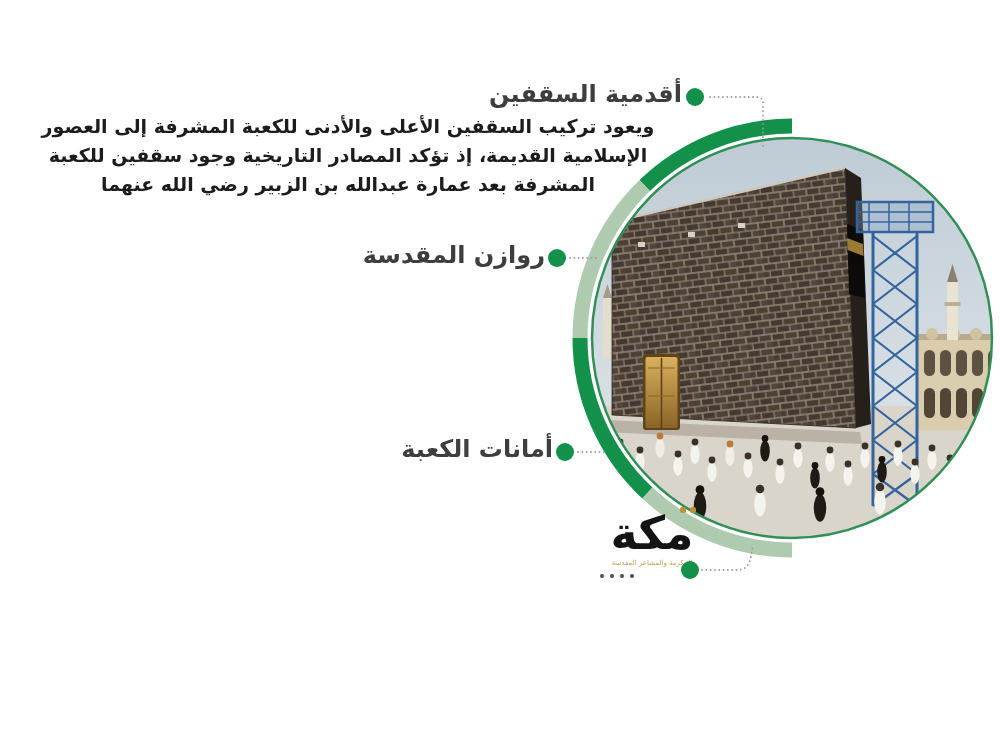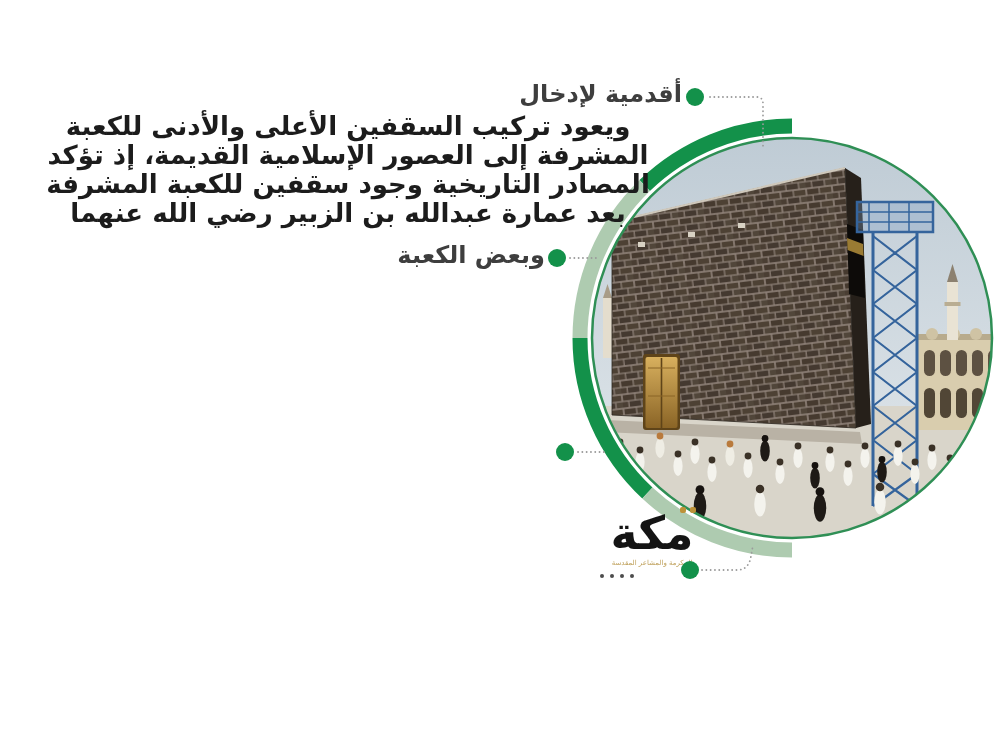--- a/index.html
+++ b/index.html
@@ -7,21 +7,21 @@
     position:relative;width:1000px;height:750px;background:#ffffff;
     overflow:hidden;font-family:"DejaVu Sans",sans-serif;
   }
   
   .sec-title{
     position:absolute;direction:rtl;white-space:nowrap;
     font-weight:700;font-size:24px;color:#3e3e3e;
   }
   .sec-body{
     position:absolute;direction:rtl;text-align:center;
-    font-weight:700;font-size:26px;line-height:29px;color:#1c1c1c;
+    font-weight:700;font-size:19px;line-height:29px;color:#1c1c1c;
   }
   
   .bullet{
     position:absolute;width:18px;height:18px;border-radius:50%;
     background:#13914a;
   }
   
   .overlay{position:absolute;left:0;top:0;pointer-events:none;}
   
   .figure{position:absolute;left:560px;top:106px;width:464px;height:464px;}
@@ -190,27 +190,28 @@
   <svg class="overlay" width="1000" height="750">
     <g fill="none" stroke="#9b9b9b" stroke-width="1.8" stroke-linecap="round" stroke-dasharray="0.1 4.2">
       <path d="M710 97 H757 Q763 97 763 104 V148"></path>
       <path d="M570 258 H596"></path>
       <path d="M578 452 H606"></path>
       <path d="M702 570 H737 Q749 570 751 556 L753 545"></path>
     </g>
   </svg>
 
   <span class="bullet" style="left:686px;top:88px;"></span>
-  <div class="sec-title" style="right:318px;top:80px;">أقدمية لإدخال</div>
+  <div class="sec-title" style="right:318px;top:80px;">أقدمية السقفين</div>
   <div class="sec-body" style="left:22px;top:112px;width:652px;">ويعود تركيب السقفين الأعلى والأدنى للكعبة المشرفة إلى العصور الإسلامية القديمة، إذ تؤكد المصادر التاريخية وجود سقفين للكعبة المشرفة بعد عمارة عبدالله بن الزبير رضي الله عنهما</div>
 
   <span class="bullet" style="left:548px;top:249px;"></span>
-  <div class="sec-title" style="right:455px;top:241px;">وبعض الكعبة</div>
+  <div class="sec-title" style="right:455px;top:241px;">روازن المقدسة</div>
 
   <span class="bullet" style="left:556px;top:443px;"></span>
+  <div class="sec-title" style="right:447px;top:435px;">أمانات الكعبة</div>
 
   <div class="logo">
     <div class="logo-word">مكة</div>
     <span class="logo-gold-dot" style="right:14px;top:-1px;"></span>
     <span class="logo-gold-dot" style="right:24px;top:-1px;"></span>
     <div class="logo-tag">المكرمة والمشاعر المقدسة</div>
   </div>
   <div class="logo-ellipsis">
     <i></i>
       <i></i>

